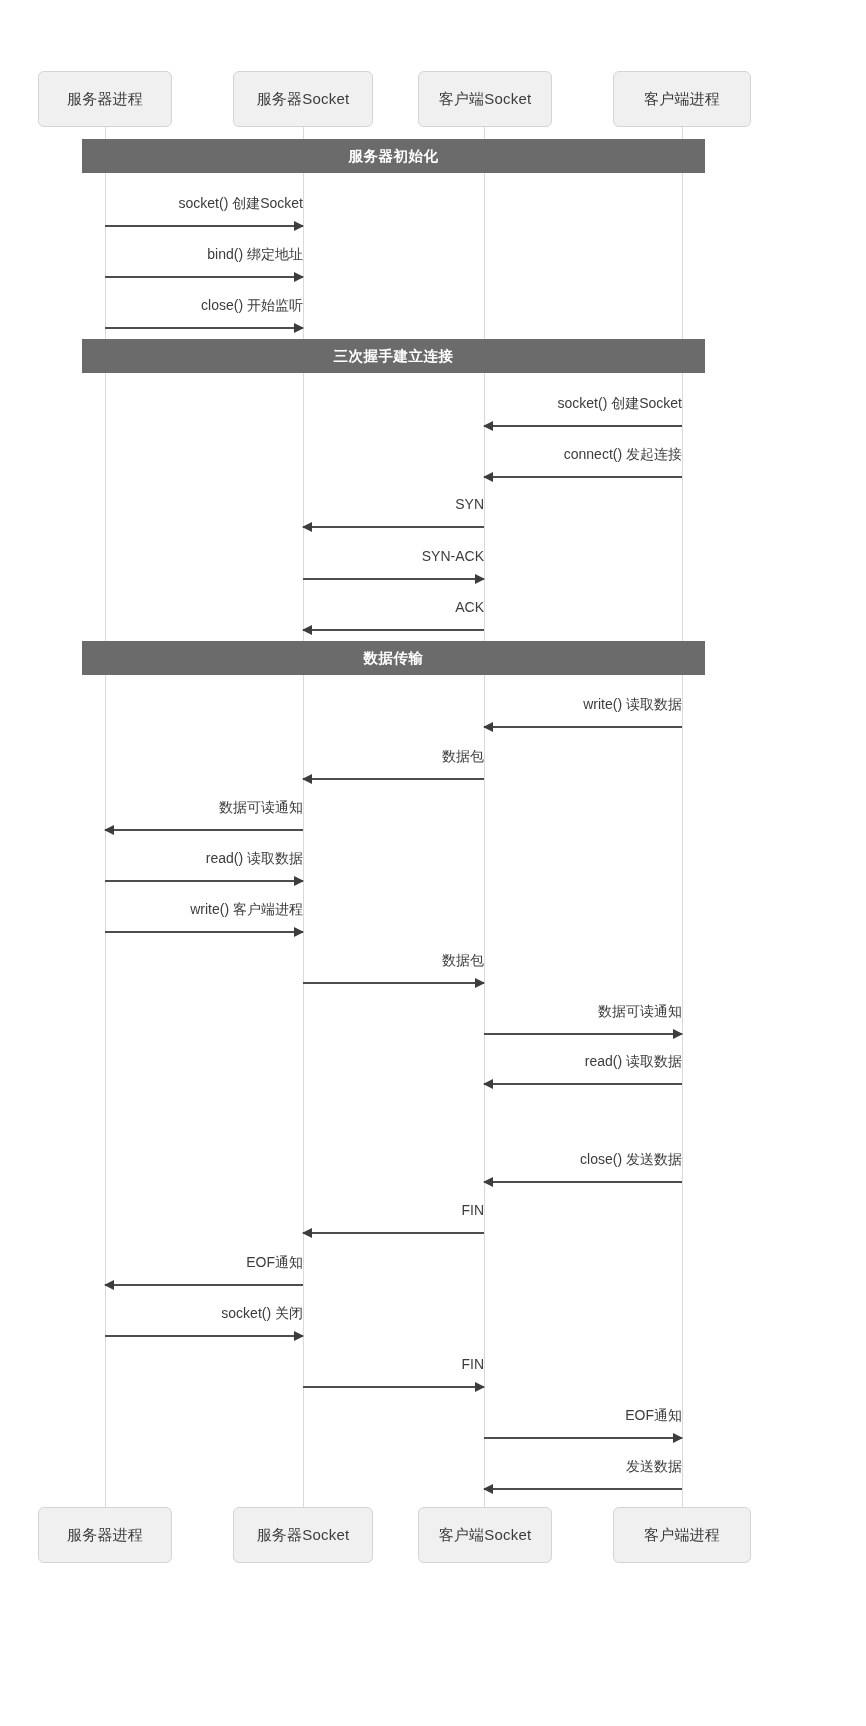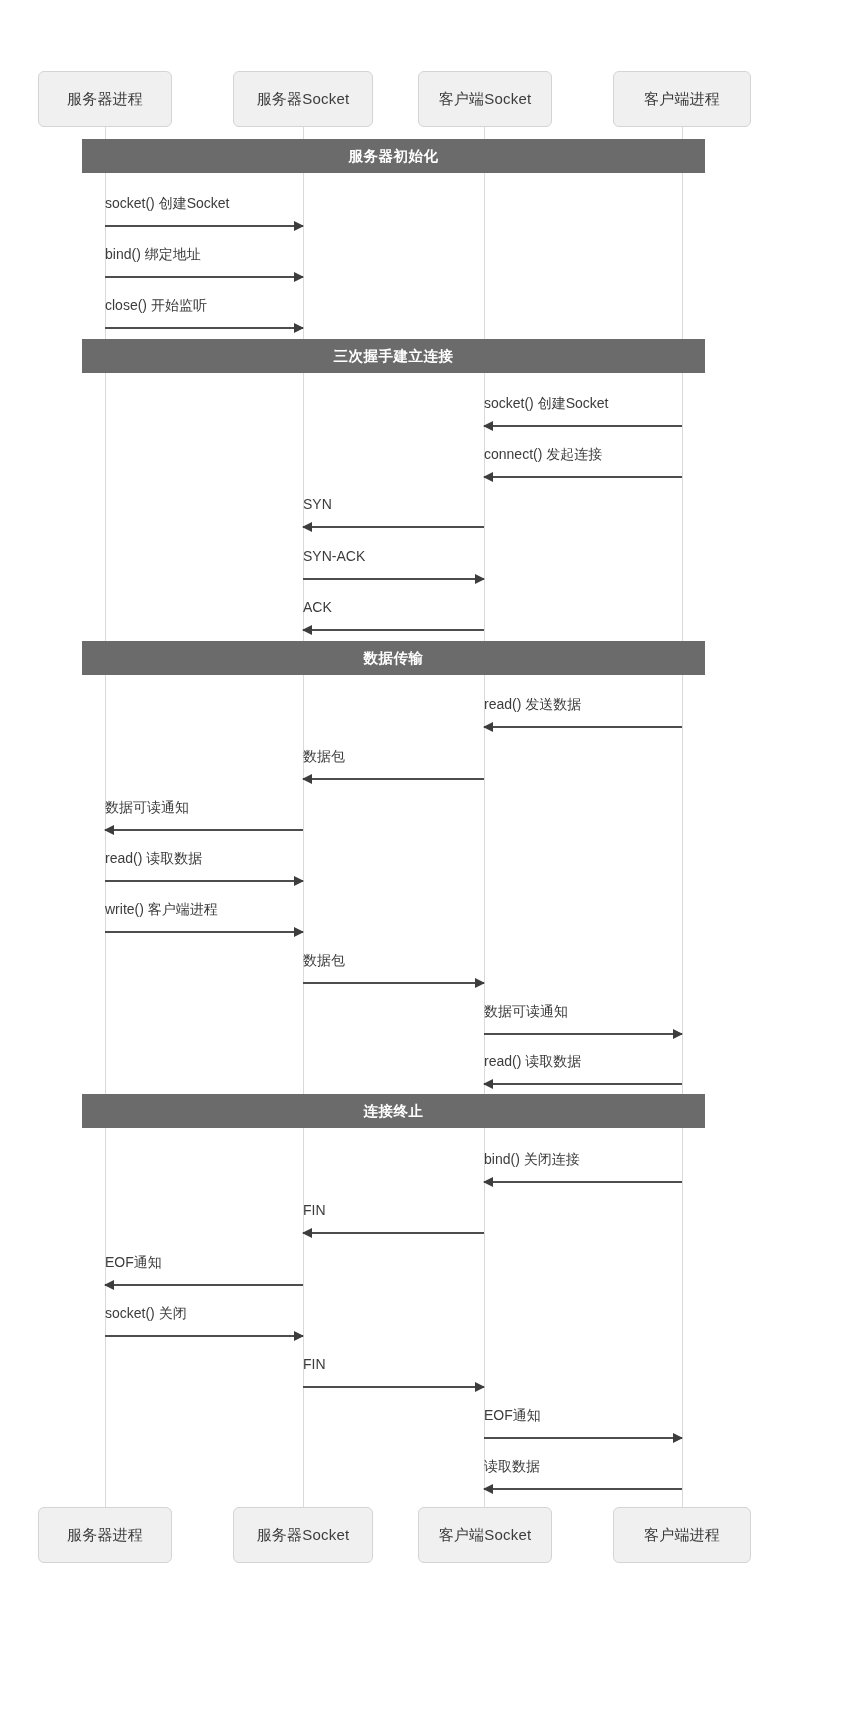--- a/index.html
+++ b/index.html
@@ -56,21 +56,21 @@
     width:0;height:0;
     border-top:5px solid transparent;
     border-bottom:5px solid transparent;
   }
   .msg.right .head{right:-1px;border-left:10px solid #3d3d3d;}
   .msg.left  .head{left:-1px;border-right:10px solid #3d3d3d;}
   .msg .label{
     position:absolute;
     left:0;width:100%;
     top:-29px;
-    text-align:left;
+    text-align:right;
     font-size:14px;
     color:#3c3c3c;
     white-space:nowrap;
     line-height:1;
   }
 </style>
 </head>
 <body>
 
 <div id="diagram">
@@ -104,23 +104,20 @@
     </div>
     <div class="section" style="left: 82px; width: 623px; top: 106px; height: 34px;">
       <span>服务器初始化</span>
     </div>
     <div class="section" style="left: 82px; width: 623px; top: 306px; height: 34px;">
       <span>三次握手建立连接</span>
     </div>
     <div class="section" style="left: 82px; width: 623px; top: 608px; height: 34px; text-align: right;">
       <span>数据传输</span>
     </div>
-    <div class="section" style="left: 82px; width: 623px; top: 1061px; height: 34px;">
-      <span>连接终止</span>
-    </div>
     <div class="msg right" style="left: 105px; width: 198px; top: 192px;">
       <div class="line"></div>
       <div class="head"></div>
       <div class="label">socket() 创建Socket</div>
     </div>
     <div class="msg right" style="left: 105px; width: 198px; top: 243px;">
       <div class="line"></div>
       <div class="head"></div>
       <div class="label">bind() 绑定地址</div>
     </div>
@@ -150,21 +147,21 @@
       <div class="label">SYN-ACK</div>
     </div>
     <div class="msg left" style="left: 303px; width: 181px; top: 596px;">
       <div class="line"></div>
       <div class="head"></div>
       <div class="label">ACK</div>
     </div>
     <div class="msg left" style="left: 484px; width: 198px; top: 693px;">
       <div class="line"></div>
       <div class="head"></div>
-      <div class="label">read() 发送数据</div>
+      <div class="label">write() 读取数据</div>
     </div>
     <div class="msg left" style="left: 303px; width: 181px; top: 745px;">
       <div class="line"></div>
       <div class="head"></div>
       <div class="label">数据包</div>
     </div>
     <div class="msg left" style="left: 105px; width: 198px; top: 796px;">
       <div class="line"></div>
       <div class="head"></div>
       <div class="label">数据可读通知</div>
@@ -190,21 +187,21 @@
       <div class="label">数据可读通知</div>
     </div>
     <div class="msg left" style="left: 484px; width: 198px; top: 1050px;">
       <div class="line"></div>
       <div class="head"></div>
       <div class="label">read() 读取数据</div>
     </div>
     <div class="msg left" style="left: 484px; width: 198px; top: 1148px;">
       <div class="line"></div>
       <div class="head"></div>
-      <div class="label">bind() 关闭连接</div>
+      <div class="label">close() 发送数据</div>
     </div>
     <div class="msg left" style="left: 303px; width: 181px; top: 1199px;">
       <div class="line"></div>
       <div class="head"></div>
       <div class="label">FIN</div>
     </div>
     <div class="msg left" style="left: 105px; width: 198px; top: 1251px;">
       <div class="line"></div>
       <div class="head"></div>
       <div class="label">EOF通知</div>
@@ -220,15 +217,15 @@
       <div class="label">FIN</div>
     </div>
     <div class="msg right" style="left: 484px; width: 198px; top: 1404px;">
       <div class="line"></div>
       <div class="head"></div>
       <div class="label">EOF通知</div>
     </div>
     <div class="msg left" style="left: 484px; width: 198px; top: 1455px;">
       <div class="line"></div>
       <div class="head"></div>
-      <div class="label">读取数据</div>
+      <div class="label">发送数据</div>
     </div>
   </div>
 
 </body></html>

